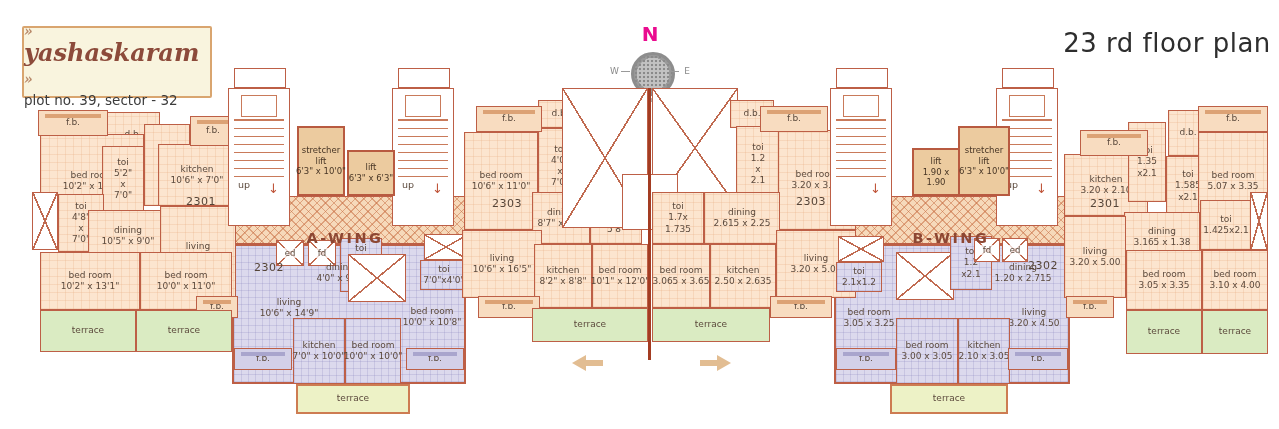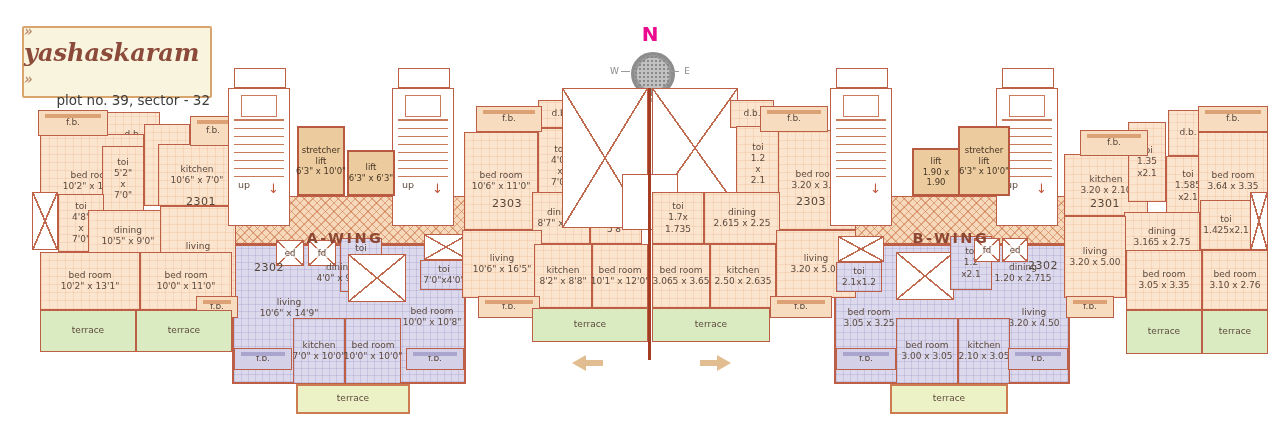--- a/index.html
+++ b/index.html
@@ -39,21 +39,21 @@
   .k-stair .sarrow{position:absolute;right:10px;bottom:30px;color:#c0563a;font-size:13px;line-height:1;}
   .k-stair .lbl{position:absolute;left:9px;bottom:34px;font-size:9.5px;color:#5c4a3d;}
   .k-label{background:transparent;border:none;}
   .k-label .lbl{font-size:11px;color:#554437;letter-spacing:.5px;}
   .k-wing{background:transparent;border:none;}
   .k-wing .lbl{font-size:14.5px;font-weight:bold;letter-spacing:2.5px;color:#8d4733;margin-top:44px;}
   .k-div{background:#a33c22;border:none;}
   
   #logo{position:absolute;left:22px;top:26px;width:186px;height:68px;background:#f9f4de;
         border:2px solid #d9a56f;border-radius:2px;display:flex;flex-direction:column;
-        align-items:flex-end;justify-content:center;}
+        align-items:flex-start;justify-content:center;}
   #logo .t1{font-family:"DejaVu Serif",serif;font-style:italic;font-weight:600;font-size:24px;
             color:#8c4a3a;line-height:1;}
   #logo .t1 .q{font-size:14px;color:#b98a6a;vertical-align:middle;}
   #logo .t2{font-size:13.5px;color:#3c3c3c;margin-top:3px;}
   #plan-title{position:absolute;left:1062px;top:28px;width:210px;font-size:26px;font-weight:500;
               color:#2e2e2e;letter-spacing:.5px;text-align:center;}
   
   #compass{position:absolute;left:608px;top:22px;width:84px;height:80px;}
   #compass .cn{position:absolute;left:0;right:0;top:0;text-align:center;font-size:20px;font-weight:bold;color:#ea0b8f;}
   #compass .rose{position:absolute;left:23px;top:30px;width:38px;height:38px;border-radius:50%;
@@ -74,20 +74,21 @@
 </head>
 <body>
 
 <div id="canvas">
 
   <div id="logo">
     <div class="t1"><span class="q">»</span> <span>yashaskaram</span> <span class="q">»</span></div>
     <div class="t2">plot no. 39, sector - 32</div>
   </div>
 
+  <div id="plan-title">23 rd floor plan</div>
 
   <div id="compass">
     <div class="cn">N</div>
     <div class="rose"></div>
     <div class="tick" style="left:13px;top:49px;width:9px;height:1px;"></div>
     <div class="tick" style="left:62px;top:49px;width:9px;height:1px;"></div>
     <div class="tick" style="left:41px;top:69px;width:1px;height:7px;"></div>
     <div class="cw">W</div>
     <div class="ce">E</div>
     <div class="cs">S</div>
@@ -565,27 +566,27 @@
       <div class="el k-room" style="left: 1166px; top: 156px; width: 44px; height: 60px;">
         <div class="lbl">
           <div>toi</div>
           <div>1.585</div>
           <div>x2.1</div>
         </div>
       </div>
       <div class="el k-room" style="left: 1198px; top: 132px; width: 70px; height: 98px;">
         <div class="lbl">
           <div>bed room</div>
-          <div>3.64 x 3.35</div>
+          <div>5.07 x 3.35</div>
         </div>
       </div>
       <div class="el k-room" style="left: 1124px; top: 212px; width: 76px; height: 50px;">
         <div class="lbl">
           <div>dining</div>
-          <div>3.165 x 2.75</div>
+          <div>3.165 x 1.38</div>
         </div>
       </div>
       <div class="el k-room" style="left: 1064px; top: 216px; width: 62px; height: 82px;">
         <div class="lbl">
           <div>living</div>
           <div>3.20 x 5.00</div>
         </div>
       </div>
       <div class="el k-room" style="left: 1200px; top: 200px; width: 52px; height: 50px;">
         <div class="lbl">
@@ -596,21 +597,21 @@
       <div class="el k-xbox" style="left: 1250px; top: 192px; width: 18px; height: 58px;"></div>
       <div class="el k-room" style="left: 1126px; top: 250px; width: 76px; height: 60px;">
         <div class="lbl">
           <div>bed room</div>
           <div>3.05 x 3.35</div>
         </div>
       </div>
       <div class="el k-room" style="left: 1202px; top: 250px; width: 66px; height: 60px;">
         <div class="lbl">
           <div>bed room</div>
-          <div>3.10 x 2.76</div>
+          <div>3.10 x 4.00</div>
         </div>
       </div>
       <div class="el k-fb" style="left: 1080px; top: 130px; width: 68px; height: 26px;">
         <div class="lbl">
           <div>f.b.</div>
         </div>
       </div>
       <div class="el k-fb" style="left: 1198px; top: 106px; width: 70px; height: 26px;">
         <div class="lbl">
           <div>f.b.</div>

